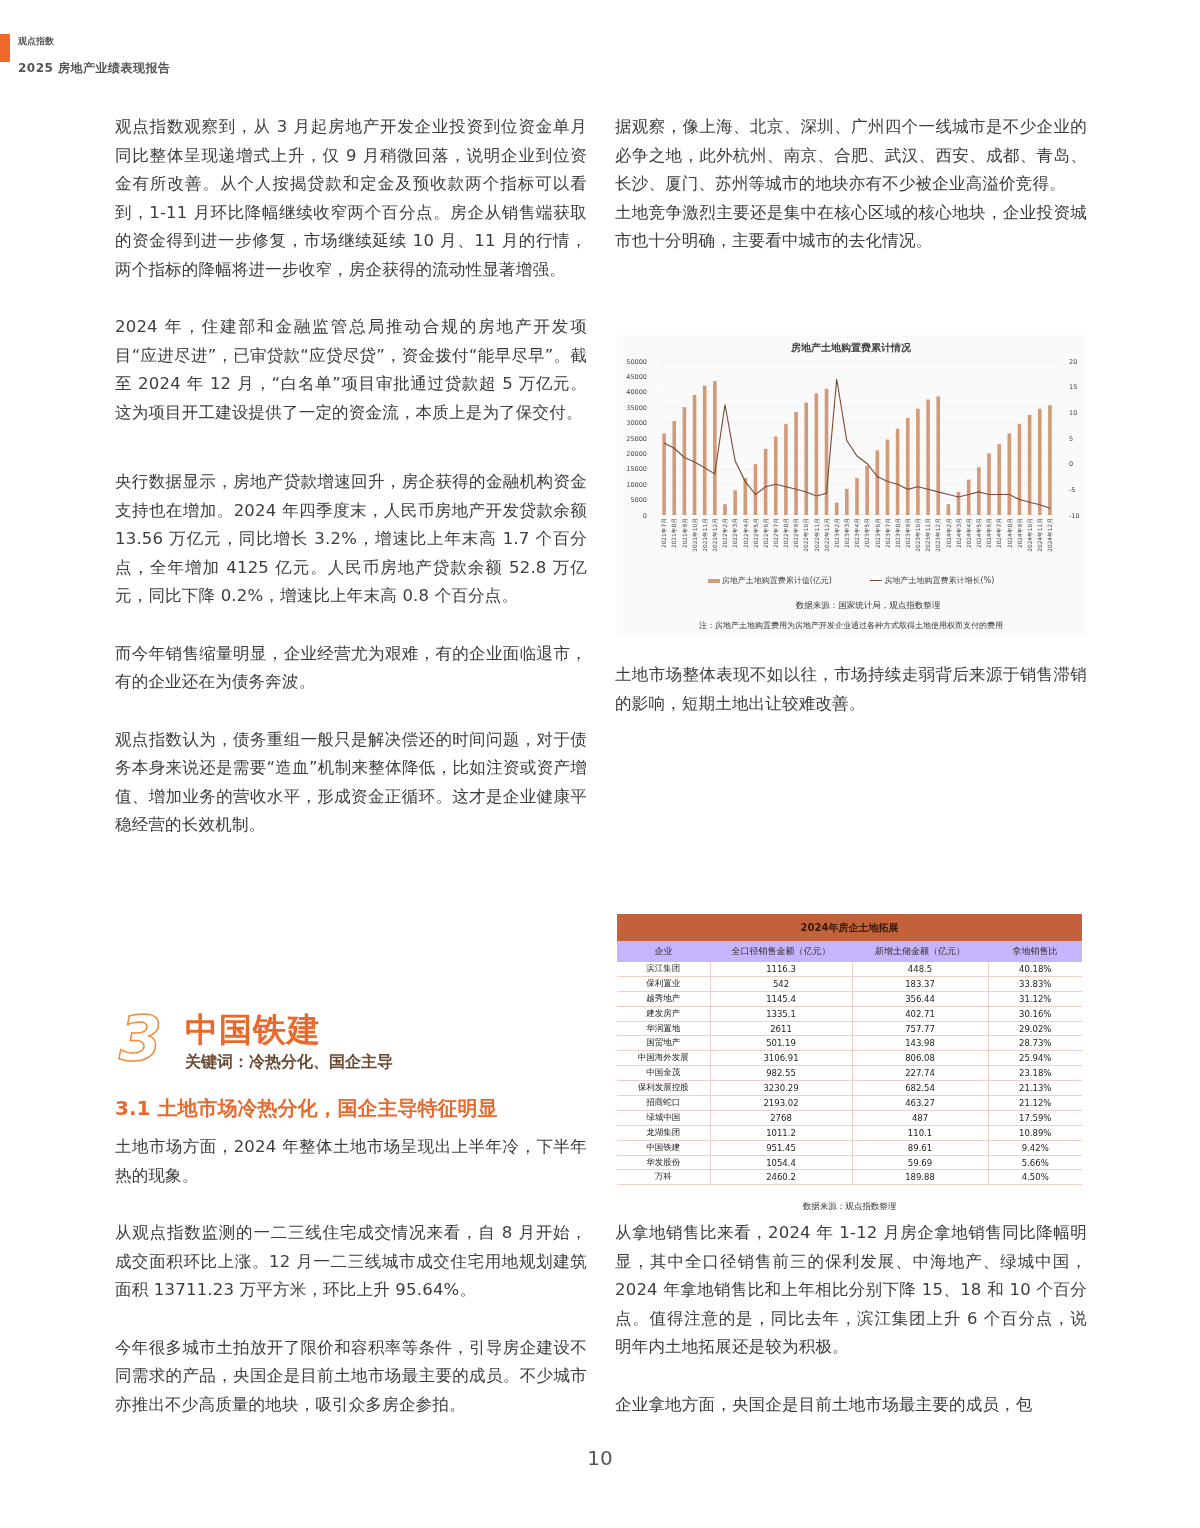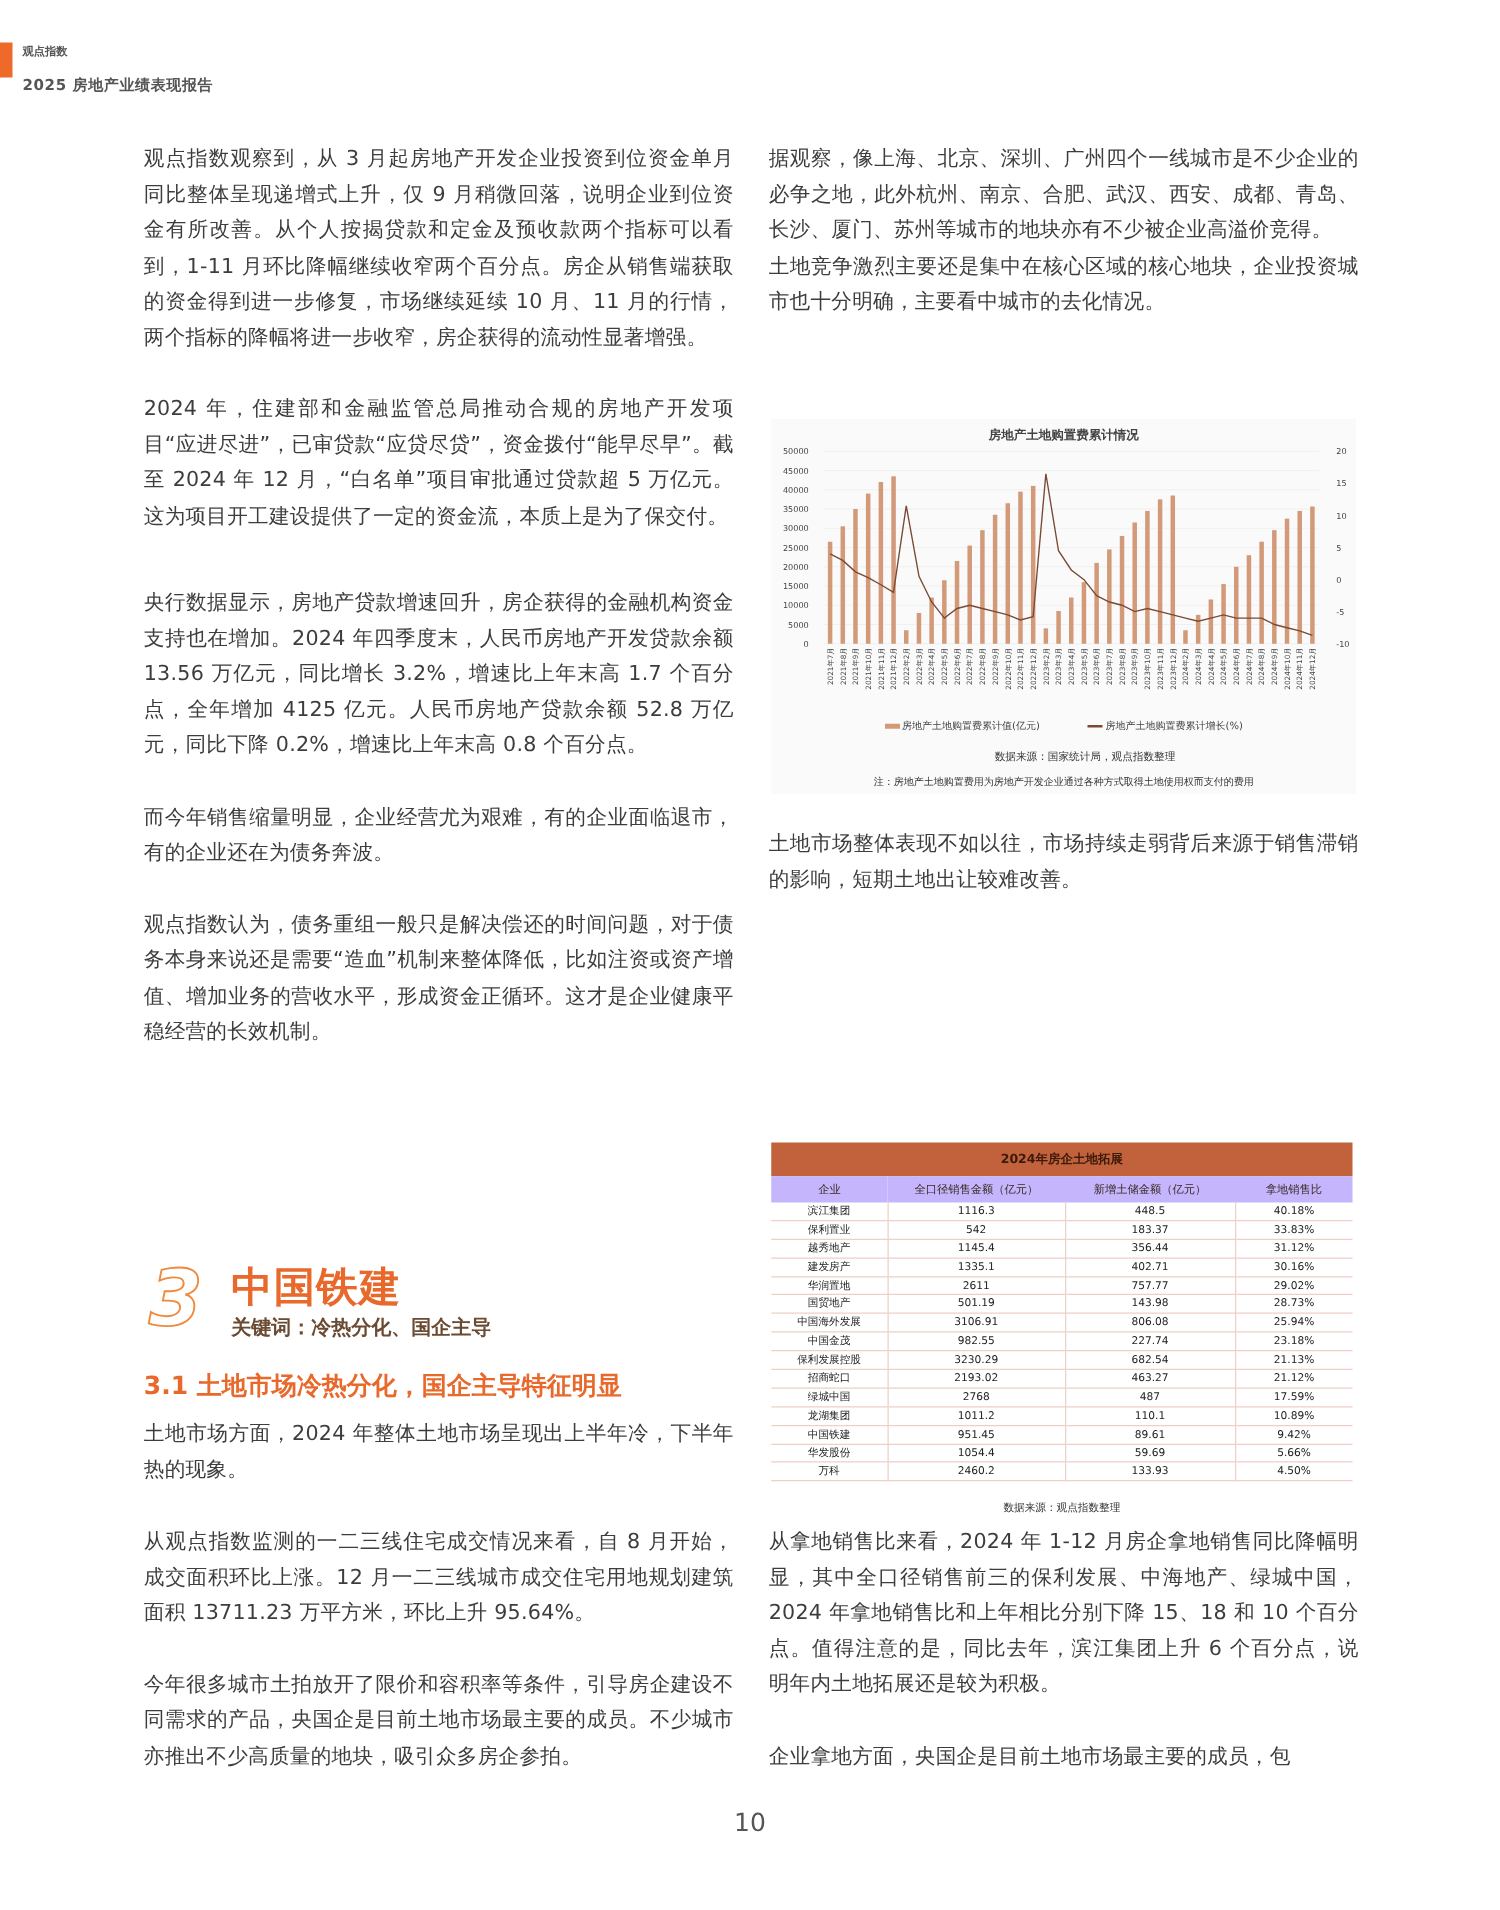--- a/index.html
+++ b/index.html
@@ -303,21 +303,21 @@
         </tr>
         <tr>
           <td>华发股份</td>
           <td>1054.4</td>
           <td>59.69</td>
           <td>5.66%</td>
         </tr>
         <tr>
           <td>万科</td>
           <td>2460.2</td>
-          <td>133.93</td>
+          <td>189.88</td>
           <td>4.50%</td>
         </tr>
       </tbody>
   </table>
   <div class="tbl-source">数据来源：观点指数整理</div>
 </div>
 
 <div class="col" style="left:615px; top:1219px;">
   <p class="para" style="margin-bottom:29px">从拿地销售比来看，2024 年 1-12 月房企拿地销售同比降幅明显，其中全口径销售前三的保利发展、中海地产、绿城中国，2024 年拿地销售比和上年相比分别下降 15、18 和 10 个百分点。值得注意的是，同比去年，滨江集团上升 6 个百分点，说明年内土地拓展还是较为积极。</p>
   <p class="para">企业拿地方面，央国企是目前土地市场最主要的成员，包</p>

